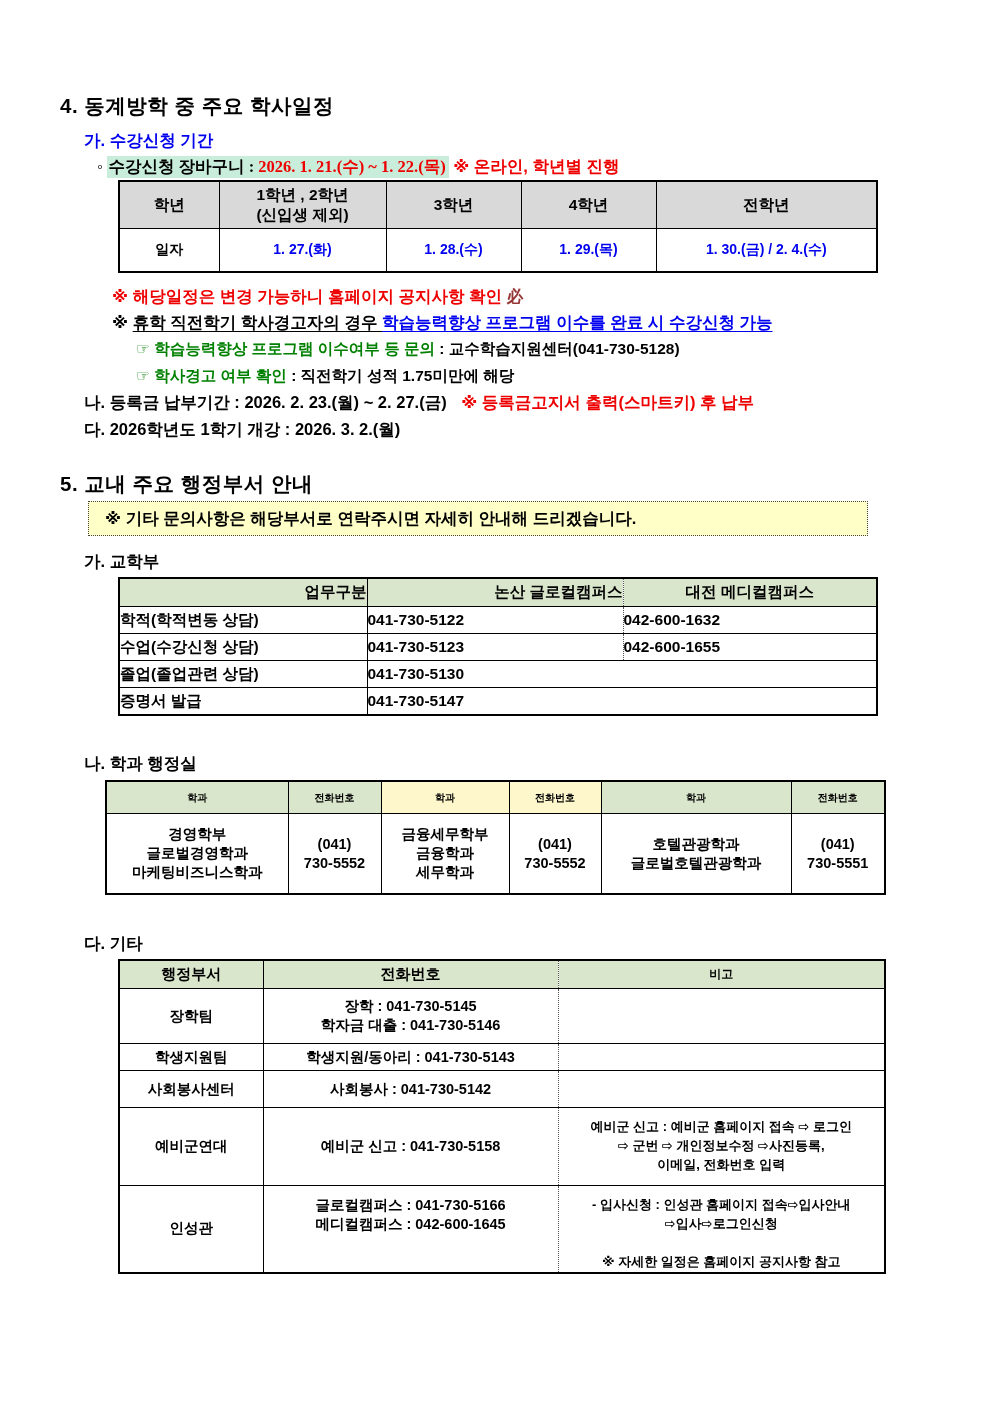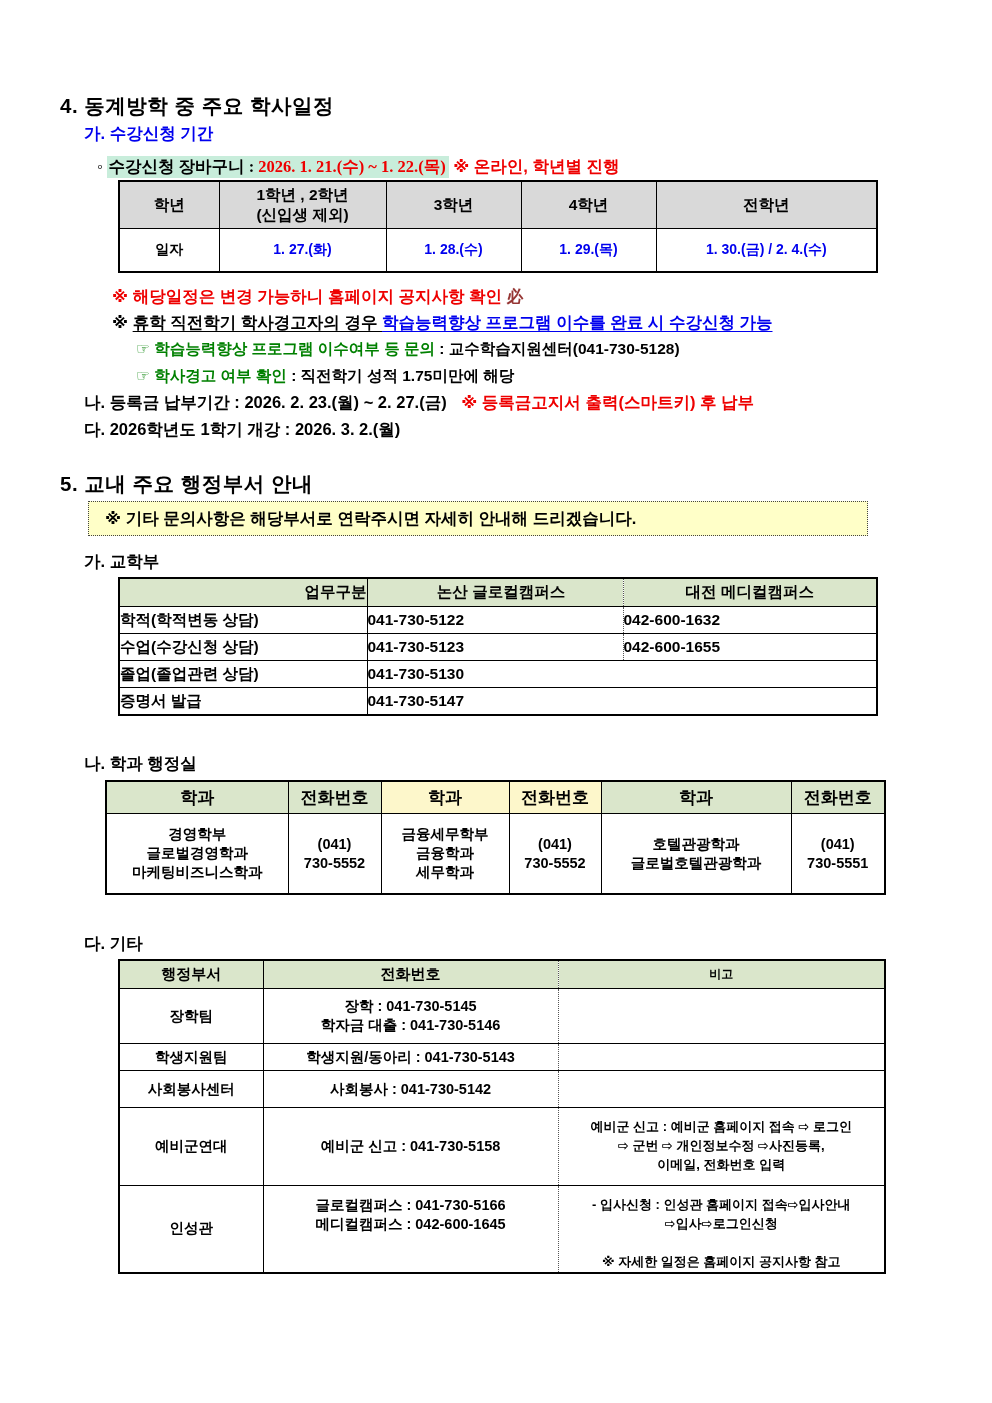--- a/index.html
+++ b/index.html
@@ -33,39 +33,39 @@
   .t1 th{background:var(--gray_header);height:46px;font-size:15.5px;}
   .t1 td{height:42px;font-size:14px;}
   
   .t2{left:118px;top:577px;}
   .t2 th{background:var(--green_header);height:27px;font-size:15.5px;}
   .t2 td{height:26px;font-size:15.5px;text-align:left;}
   .t2 .dj{border-left:1px dotted #555;}
   .t2 .ns{border-right:0;}
   
   .t3{left:105px;top:780px;}
-  .t3 th{height:31px;font-size:17px;margin-top:24px;}
+  .t3 th{height:31px;font-size:10px;margin-top:24px;}
   .t3 td{height:79px;font-size:14.5px;}
   .t3 .gh{background:var(--green_header);}
   .t3 .yh{background:var(--yellow_header);}
   
   .t4{left:118px;top:959px;}
   .t4 th{background:var(--green_header);height:27px;font-size:15px;}
   .t4 td{font-size:14.5px;}
   .t4 .bigo{border-left:1px dotted #555;font-size:13px;line-height:1.45;}
   .t4 .nb{border-right:0;}
   .t4 .top{vertical-align:top;padding-top:10px;}
 </style>
 </head>
 <body>
 
 <div class="page">
 
   <div class="abs fs20" style="left:60px;top:92px;">4. 동계방학 중 주요 학사일정</div>
-  <div class="abs fs16 blue" style="left:84px;top:123px;">가. 수강신청 기간</div>
+  <div class="abs fs16 blue" style="left:84px;top:130px;">가. 수강신청 기간</div>
 
   <div class="abs fs16" style="left:97px;top:156px;">
     <span>◦</span>
     <span class="hl"><span>수강신청 장바구니 : </span><span class="red">2026. 1. 21.(수) ~ 1. 22.(목)</span></span>
     <span class="red">※ 온라인, 학년별 진행</span>
   </div>
 
   <table class="t t1" style="position:absolute;">
     <colgroup>
         <col style="width:100px">
@@ -130,21 +130,21 @@
 
   <table class="t t2" style="position:absolute;">
     <colgroup>
         <col style="width:248px">
         <col style="width:256px">
         <col style="width:254px">
       </colgroup>
     <tbody>
         <tr>
       <th style="text-align:right;padding-left:12px;">업무구분</th>
-      <th class="ns" style="text-align:center;padding-left:12px;">논산 글로컬캠퍼스</th>
+      <th class="ns" style="text-align:right;padding-left:12px;">논산 글로컬캠퍼스</th>
       <th class="dj" style="text-align:center;padding-left:0;">대전 메디컬캠퍼스</th>
     </tr>
     <tr>
       <td>학적(학적변동 상담)</td>
       <td class="ns">041-730-5122</td>
       <td class="dj">042-600-1632</td>
     </tr>
     <tr>
       <td>수업(수강신청 상담)</td>
       <td class="ns">041-730-5123</td>

